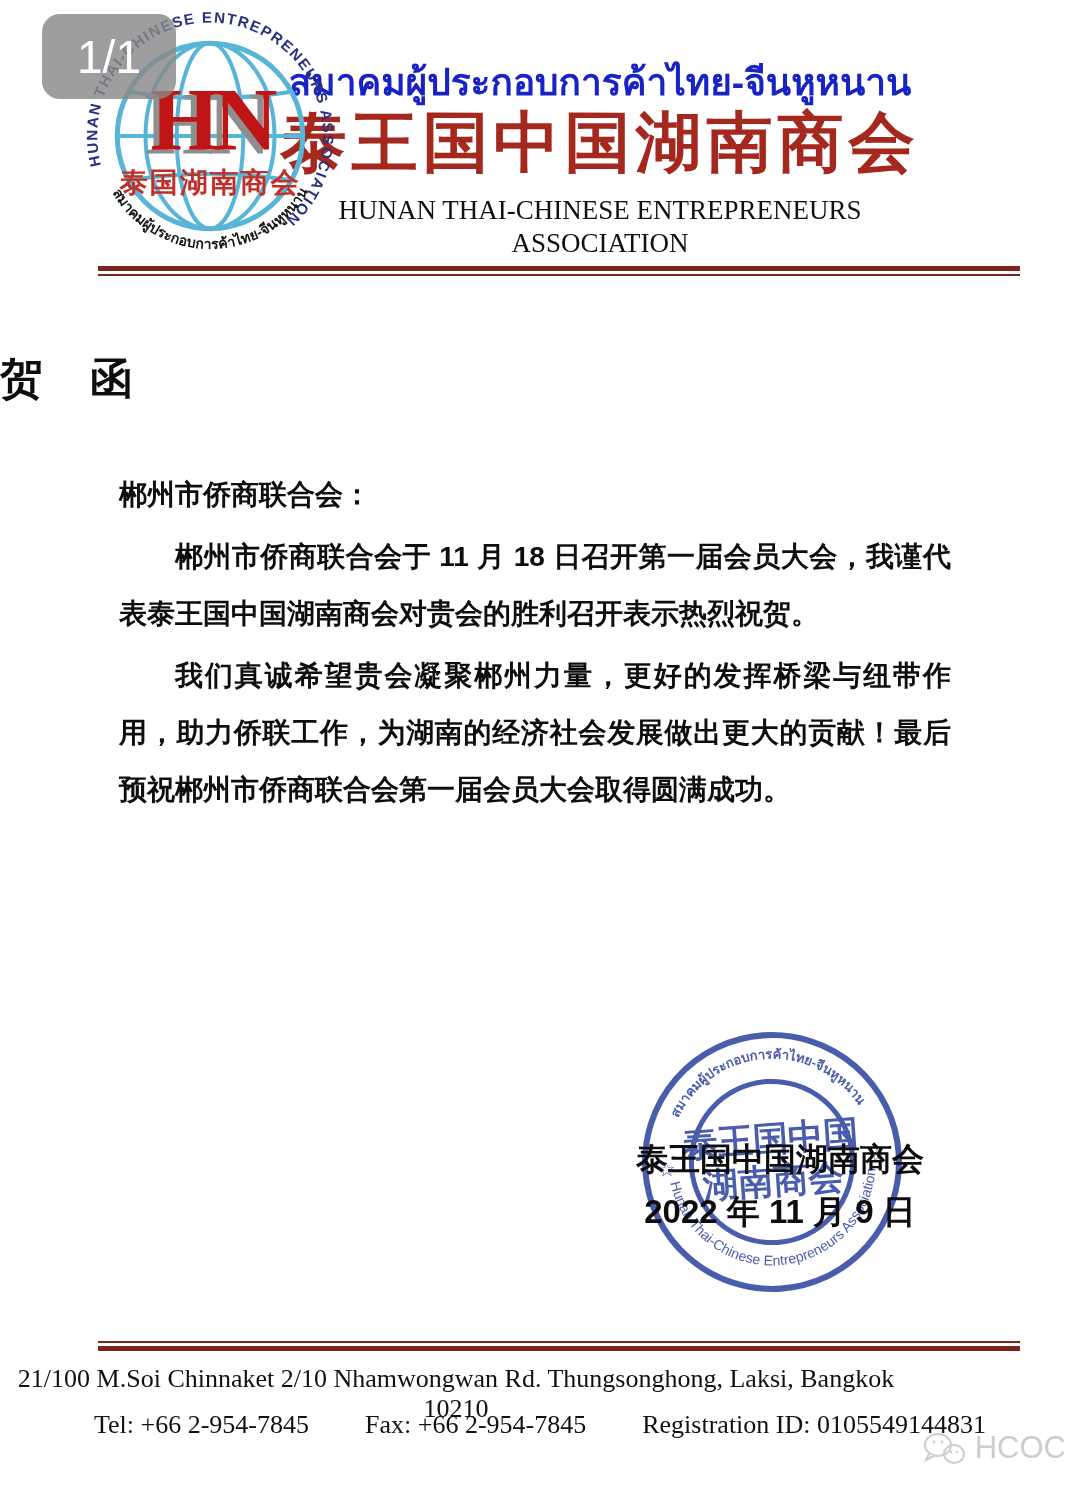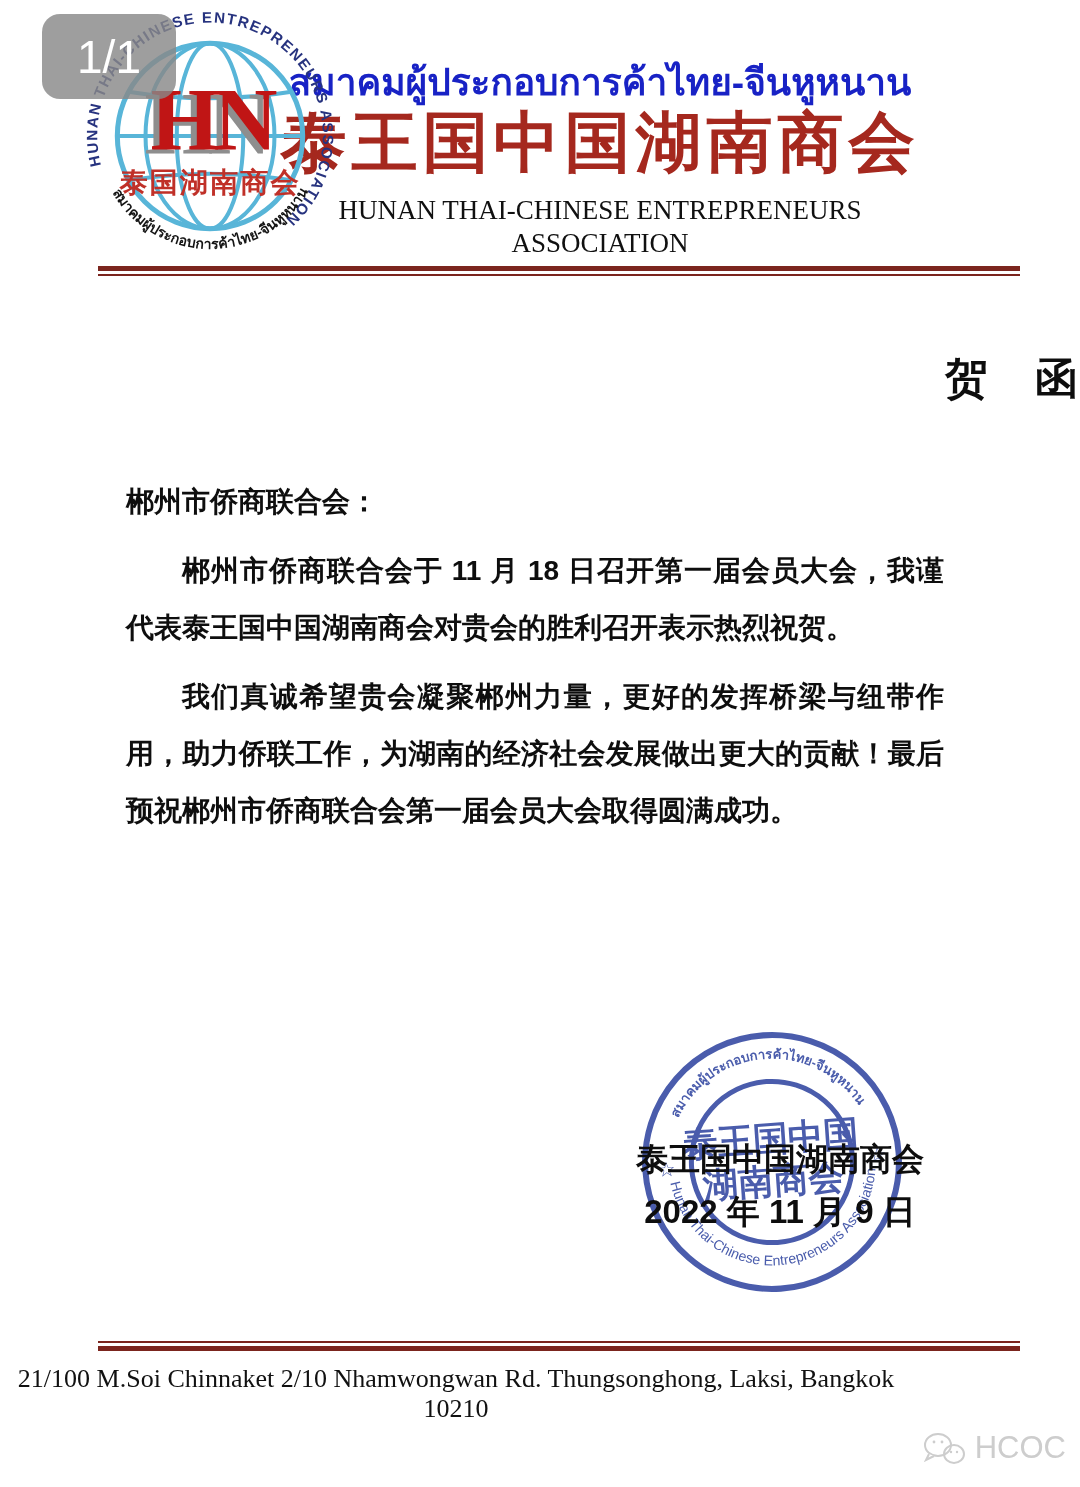--- a/index.html
+++ b/index.html
@@ -33,30 +33,30 @@
   
   .rule{ position:absolute; left:98px; width:922px; z-index:4; }
   .rule div{ width:100%; }
   .rule .bar { height:5px; background:#7b251e; }
   .rule .gap { height:3px; background:transparent; }
   .rule .line{ height:2px; background:#7b251e; }
   .rule-top{ top:266px; }
   .rule-bottom{ top:1341px; }
   
   .doc-title{
-    position:absolute; left:0; top:350px; width:1080px; text-align:right;
+    position:absolute; left:0; top:350px; width:1080px; text-align:left;
     font-size:43px; font-weight:bold; color:#0d0d0d; letter-spacing:2px;
   }
   
   .body-text{
     position:absolute; left:114px; top:461px; width:842px;
     font-size:28px; line-height:57px; font-weight:600; color:#0e0e0e;
     text-align:justify;
   }
-  .body-text p{ margin:12px; }
+  .body-text p{ margin:5px; }
   .body-text .para{ text-indent:2em; }
   
   .seal{ position:absolute; left:636px; top:1026px; width:272px; height:272px;
          opacity:.92; transform:rotate(-4deg); z-index:6; }
   .signature{
     position:absolute; left:560px; top:1142px; width:440px; text-align:center;
     font-weight:600; color:#0d0d0d; z-index:8;
   }
   .sig-line{ font-size:32px; line-height:34px; margin-bottom:19px; white-space:nowrap; }
   .sig-date{ font-size:33px; }
@@ -155,20 +155,25 @@
     <div class="sig-line sig-date">2022 年 11 月 9 日</div>
   </div>
 
   <div class="rule rule-bottom">
     <div class="line"></div>
       <div class="gap"></div>
       <div class="bar"></div>
   </div>
 
   <div class="footer-address">21/100 M.Soi Chinnaket 2/10 Nhamwongwan Rd. Thungsonghong, Laksi, Bangkok 10210</div>
+  <div class="footer-contact">
+    <span>Tel: +66 2-954-7845</span>
+    <span>Fax: +66 2-954-7845</span>
+    <span>Registration ID: 0105549144831</span>
+  </div>
 
   <div class="watermark">
     <svg width="48" height="40" viewBox="0 0 48 40" fill="none" stroke="#cdcdcd" stroke-width="2">
       <ellipse cx="17" cy="17" rx="13" ry="11"></ellipse>
       <path d="M 8,26 L 5,32 L 13,28" fill="#ffffff" stroke="#cdcdcd"></path>
       <ellipse cx="33" cy="26" rx="10" ry="9"></ellipse>
       <circle cx="13" cy="14" r="1.4" fill="#cdcdcd" stroke="none"></circle>
       <circle cx="21" cy="14" r="1.4" fill="#cdcdcd" stroke="none"></circle>
       <circle cx="30" cy="24" r="1.2" fill="#cdcdcd" stroke="none"></circle>
       <circle cx="36" cy="24" r="1.2" fill="#cdcdcd" stroke="none"></circle>

